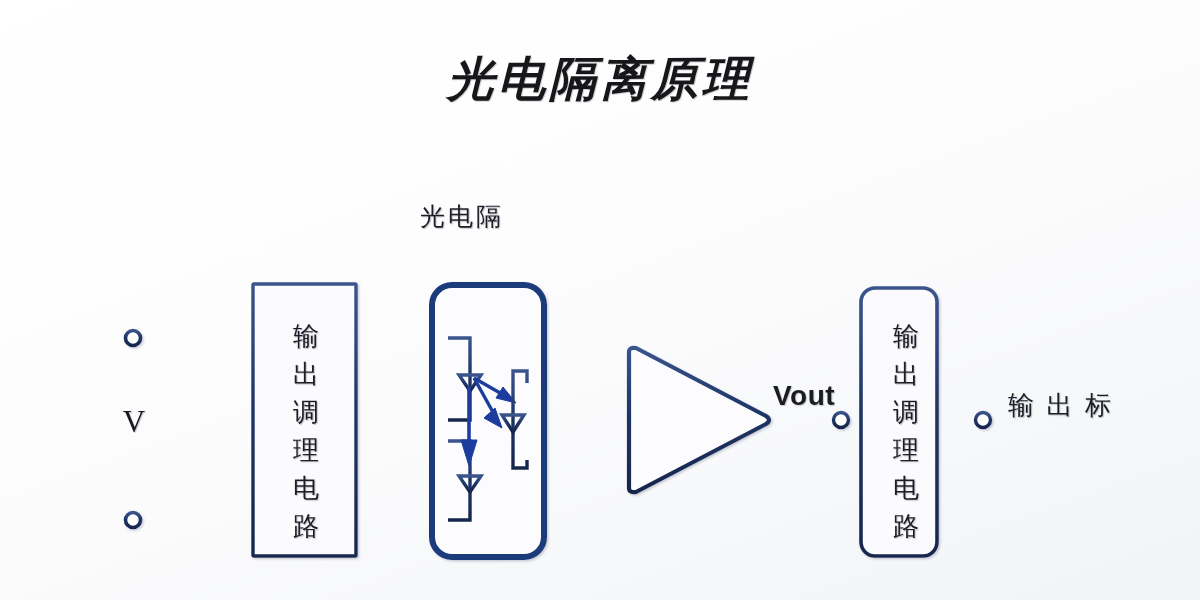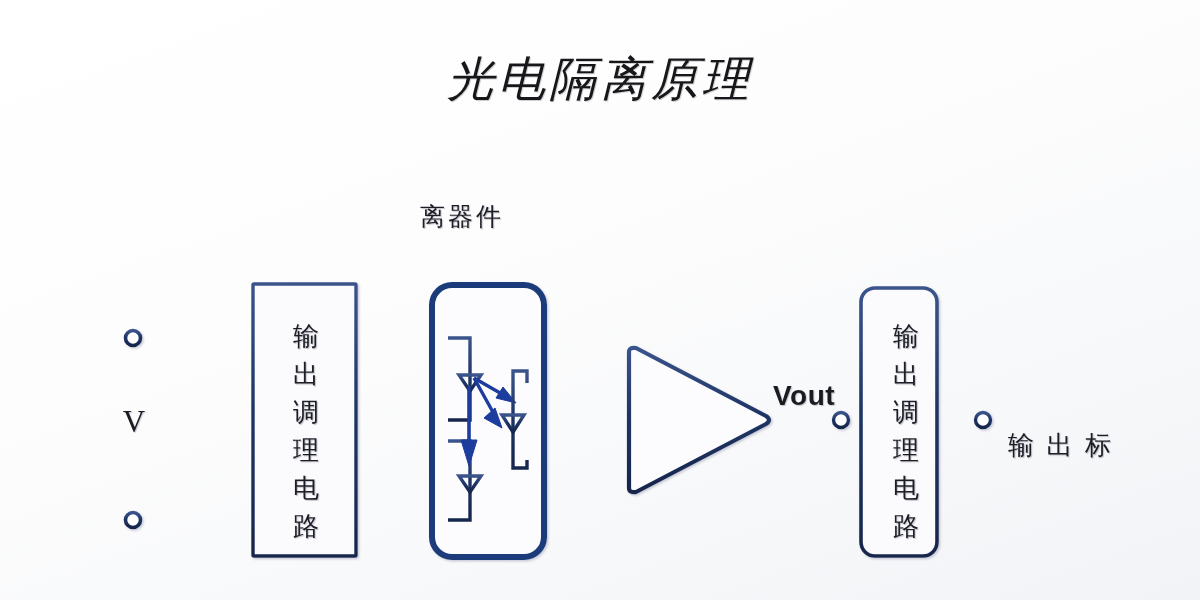--- a/index.html
+++ b/index.html
@@ -23,21 +23,21 @@
     height: 600px;
   }
   .title-text {
     position: absolute;
     left: 0;
     top: 48px;
     width: 1200px;
     text-align: center;
     font-family: "Liberation Serif", serif;
     font-size: 47px;
-    font-weight: normal;
+    font-weight: bold;
     font-style: italic;
     letter-spacing: 4px;
     color: #17171b;
     text-shadow: 1px 1px 0 rgba(0,0,0,0.18);
   }
   .cn-label {
     position: absolute;
     font-family: "Liberation Serif", serif;
     color: #1d1d26;
     letter-spacing: 3px;
@@ -75,21 +75,21 @@
     text-shadow: 1px 1px 1px rgba(120,120,140,0.4);
   }
   #out-signal-label {
     left: 1008px;
     top: 388px;
     width: 150px;
     font-size: 26px;
     line-height: 36px;
     text-align: left;
   }
-  #out-signal-label span { display: block; margin-top: 40px; }
+  #out-signal-label span { display: block; }
   .vbox-text {
     position: absolute;
     font-family: "Liberation Serif", serif;
     font-size: 26px;
     line-height: 38px;
     color: #1d1d26;
     text-align: center;
     text-shadow: 1px 1px 1px rgba(120,120,140,0.45);
   }
   .vbox-text span { display: block; }
@@ -209,21 +209,21 @@
 
       <g>
         <line x1="937" y1="420" x2="975" y2="420" stroke="url(#wireGrad)" stroke-width="3.6"></line>
         <circle cx="983" cy="420" r="7.5" fill="#ffffff" stroke="url(#wireGrad)" stroke-width="3.4"></circle>
       </g>
 
     </g>
   </svg>
 
   <div class="cn-label" id="opto-caption">
-    <span>离器件</span>
+    <span>光电隔</span>
   </div>
 
   <div class="vbox-text" id="left-box-text">
     <span>输</span>
     <span>出</span>
     <span>调</span>
     <span>理</span>
     <span>电</span>
     <span>路</span>
   </div>

